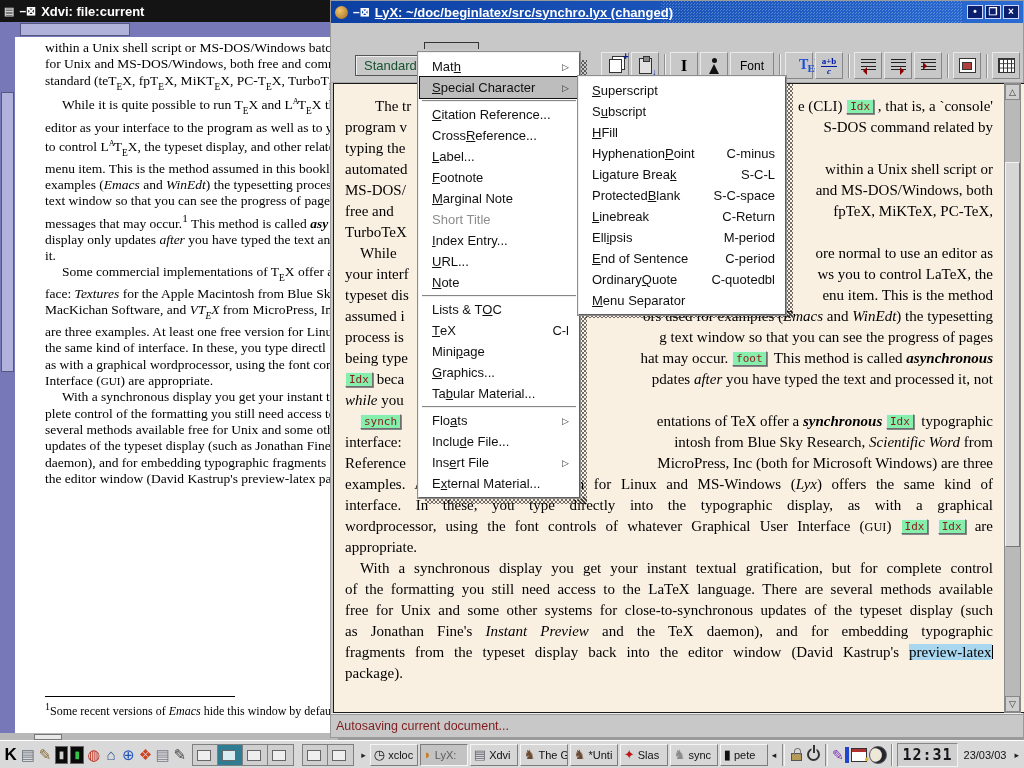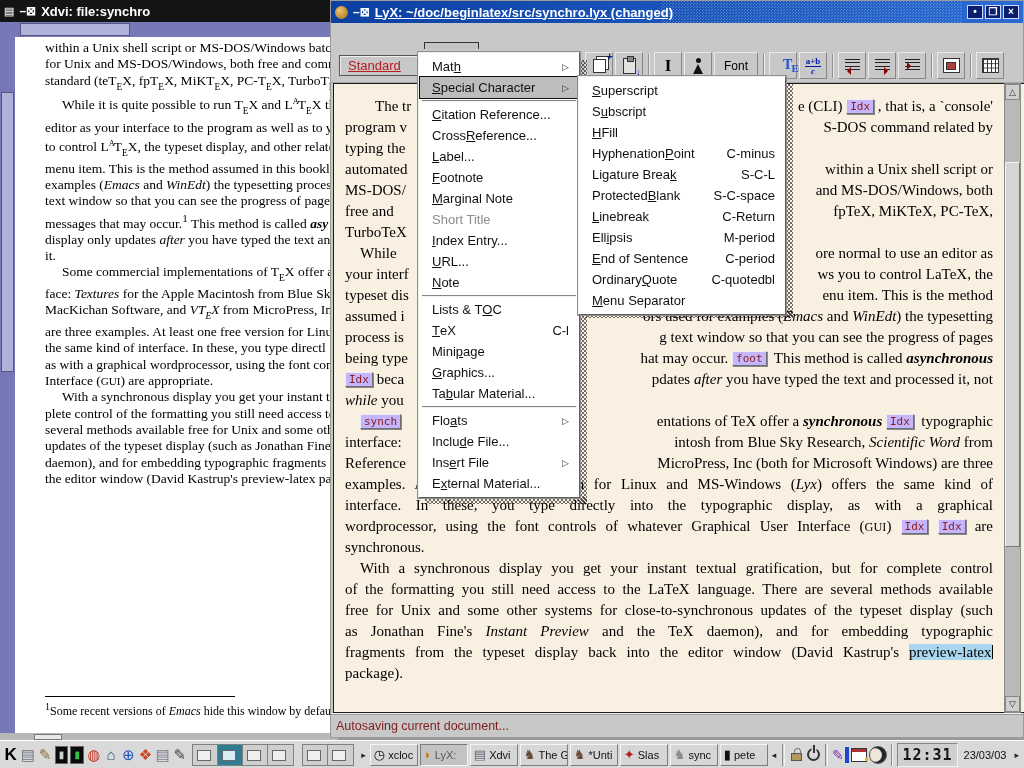--- a/index.html
+++ b/index.html
@@ -46,22 +46,22 @@
       font-size:10px; line-height:12px; text-align:center; }
   .pin { font-size:12px; color:#fff; }
 
   #lyx .menubar { position:absolute; left:0; top:40px; right:0; height:26px; background:#c8c8c8;
       border-bottom:1px solid #9d9d9d; display:flex; align-items:center; padding-left:6px; }
   #lyx .menubar .m { padding:4px 11px; font-size:13px; color:#101010; }
   #lyx .menubar .m.active { border:1px solid #333; padding:3px 10px; background:#c3c3c3; }
 
   #lyx .toolbar { position:absolute; left:0; top:48px; right:0; height:34px; background:#c8c8c8;
       display:flex; align-items:center; border-bottom:1px solid #a8a8a8; }
-  .layout-combo { margin-left:8px; width:88px; height:21px; border:1px solid #555;
-      box-shadow:inset 1px 1px 0 #eee; font-size:13px; color:#b91c1c; display:flex; align-items:center; padding-left:8px;text-decoration:underline; }
+  .layout-combo { margin-left:24px; width:88px; height:21px; border:1px solid #555;
+      box-shadow:inset 1px 1px 0 #eee; font-size:13px; color:#14532d; display:flex; align-items:center; padding-left:8px; }
   #tb-icons { display:flex; align-items:center; margin-left:157px; }
   .tbtn { width:28px; height:27px; display:flex; align-items:center; justify-content:center; margin:0 1px;
       border:1px solid; border-color:#e9e9e9 #868686 #868686 #e9e9e9; background:#c8c8c8; }
   .tsep { width:1px; height:24px; background:#8f8f8f; box-shadow:1px 0 0 #efefef; margin:0 4px; }
 
   
   .ic-docs { width:13px; height:14px; background:#fff; border:1px solid #333; position:relative;
       box-shadow:3px -3px 0 -1px #fff, 3px -3px 0 0 #333; }
   .ic-docs::after { content:"+"; position:absolute; right:-8px; top:-9px; color:#0018a8; font:bold 10px "Liberation Sans",sans-serif; }
   .ic-clip { width:13px; height:16px; background:#e2e2e2; border:1px solid #333; position:relative; }
@@ -91,21 +91,21 @@
       background-size:4px 4.3px; background-color:#fff; }
 
   
   #docarea { position:absolute; left:2px; top:82px; width:810px; height:630px; background:#faf0e2;
       border:1px solid #1a1a1a; overflow:hidden; }
   #doc-lines { position:absolute; left:11px; top:12px; width:648px;
       font-family:"Liberation Serif",serif; font-size:15px; color:#000; }
   .dline { height:21px; line-height:21px; white-space:nowrap; overflow:hidden; display:flex; justify-content:space-between; }
   .dline.full { display:block; }
   .dline.just { text-align:justify; text-align-last:justify; }
-  .inset { display:inline-block; background:#c4b5fd; border:1px solid; border-color:#efefef #6e6e6e #6e6e6e #efefef;
+  .inset { display:inline-block; background:#86efac; border:1px solid; border-color:#efefef #6e6e6e #6e6e6e #efefef;
       box-shadow:1px 1px 0 #888; color:#8b1a1a; font:11px "DejaVu Sans Mono",monospace; padding:0 3px;
       line-height:13px; vertical-align:1px; }
   .sel { background:#a9d7ef; }
   .caret { display:inline-block; width:1.5px; height:14px; background:#000; vertical-align:-2px; }
 
   #vscroll { position:absolute; right:2px; top:82px; width:17px; height:630px; background:#b9b9b9;
       border:1px solid #8a8a8a; }
   .sb-arrow { position:absolute; left:0; width:15px; height:16px; background:#cfcfcf; border:1px solid #888;
       font-size:9px; text-align:center; line-height:14px; color:#333; }
   #vscroll .thumb { position:absolute; left:0; top:78px; width:15px; height:385px; background:#d6d6d6;
@@ -168,21 +168,21 @@
       padding:2px 4px; font:bold 15px "DejaVu Sans Mono",monospace; letter-spacing:1px; color:#15151a; }
   .datebox { font-size:11px; color:#111; padding:0 4px; }
 </style>
 </head>
 <body>
 
 <div id="xdvi" class="abs">
   <div class="titlebar">
     <span style="color:#cfcfcf;font-size:11px;">▤</span>
     <span class="pin">–⊠</span>
-    <span>Xdvi:  file:synchro</span>
+    <span>Xdvi:  file:current</span>
   </div>
   <div class="hscroll">
     <div class="thumb"></div>
   </div>
   <div class="vscroll">
     <div class="thumb"></div>
   </div>
   <div class="page">
     <div class="dvitext" id="xdvi-lines">
         <div>within a Unix shell script or MS-DOS/Windows batch f</div>
@@ -364,21 +364,21 @@
           <span>interface:</span>
           <span>intosh from Blue Sky Research, <i>Scientific Word</i> from</span>
         </div>
         <div class="dline">
           <span>Reference</span>
           <span>MicroPress, Inc (both for Microsoft Windows) are three</span>
         </div>
         <div class="dline full just">examples. At least one free version for Linux and MS-Windows (<i>Lyx</i>) offers the same kind of</div>
         <div class="dline full just">interface. In these, you type directly into the typographic display, as with a graphical</div>
         <div class="dline full just">wordprocessor, using the font controls of whatever Graphical User Interface (<span class="sc">GUI</span>) <span class="inset">Idx</span> <span class="inset">Idx</span> are</div>
-        <div class="dline full">synchronous.</div>
+        <div class="dline full">appropriate.</div>
         <div class="dline full just"> With a synchronous display you get your instant textual gratification, but for complete control</div>
         <div class="dline full just">of the formatting you still need access to the LaTeX language. There are several methods available</div>
         <div class="dline full just">free for Unix and some other systems for close-to-synchronous updates of the typeset display (such</div>
         <div class="dline full just">as Jonathan Fine's <i>Instant Preview</i> and the TeX daemon), and for embedding typographic</div>
         <div class="dline full just">fragments from the typeset display back into the editor window (David Kastrup's <span class="sel">preview-latex</span><span class="caret"></span></div>
         <div class="dline full">package).</div>
       </div>
   </div>
 
   <div id="vscroll">

